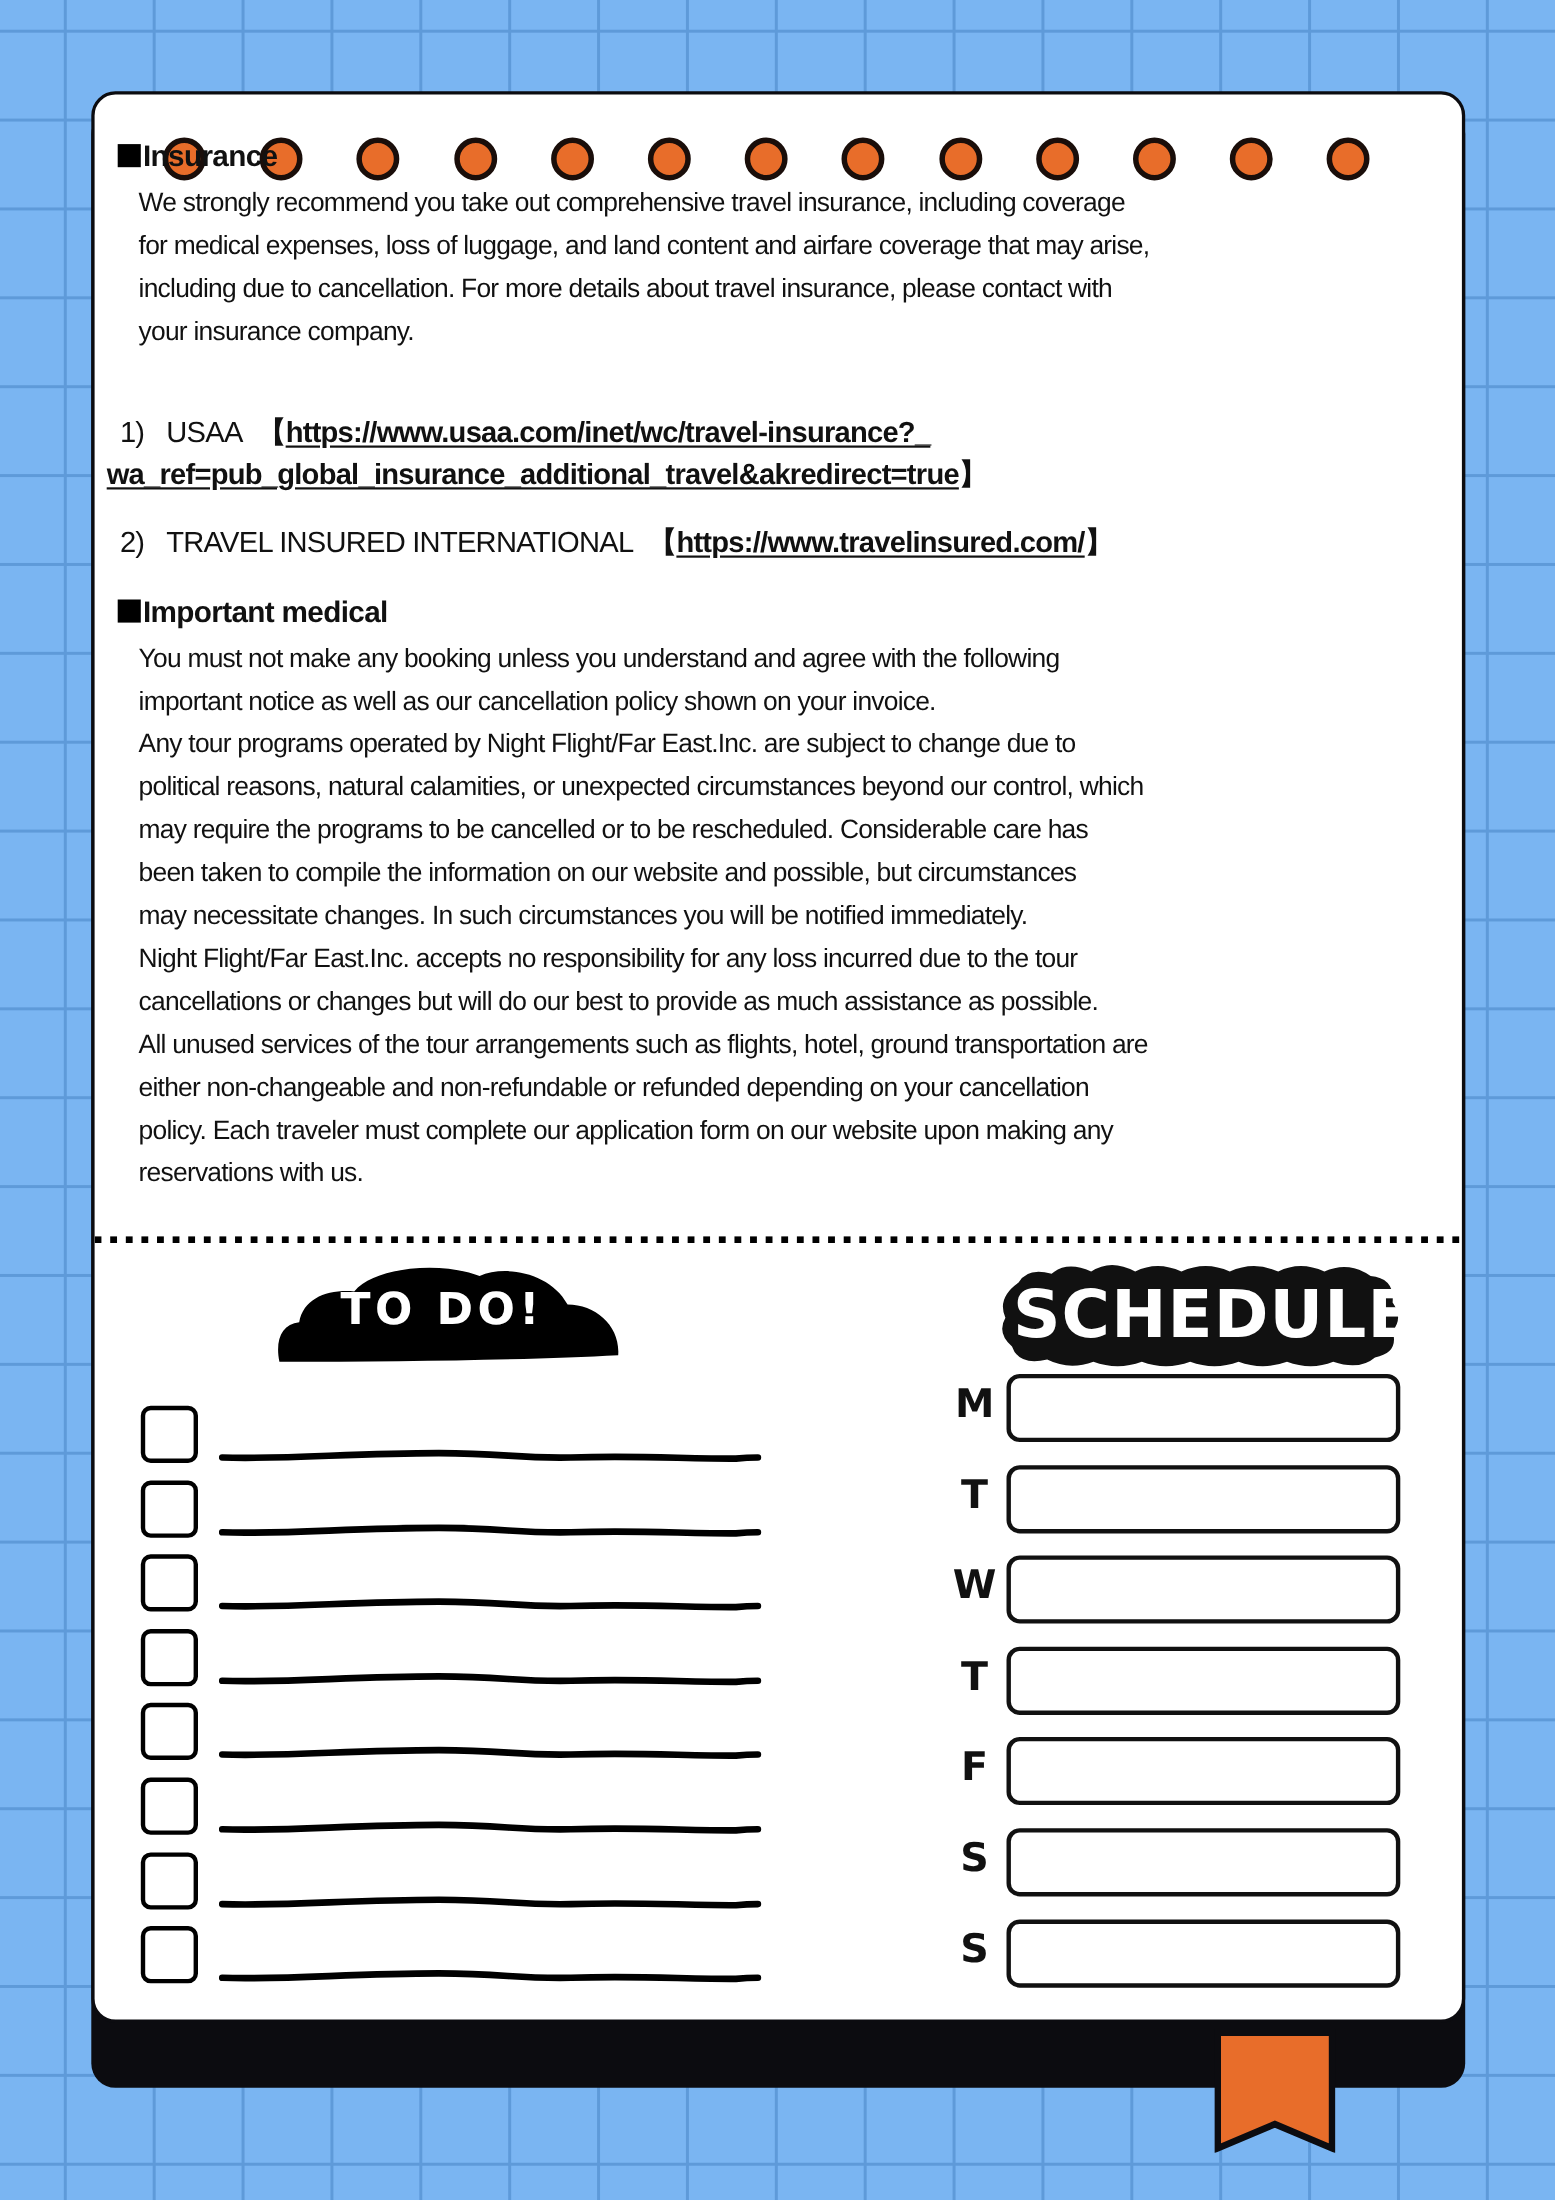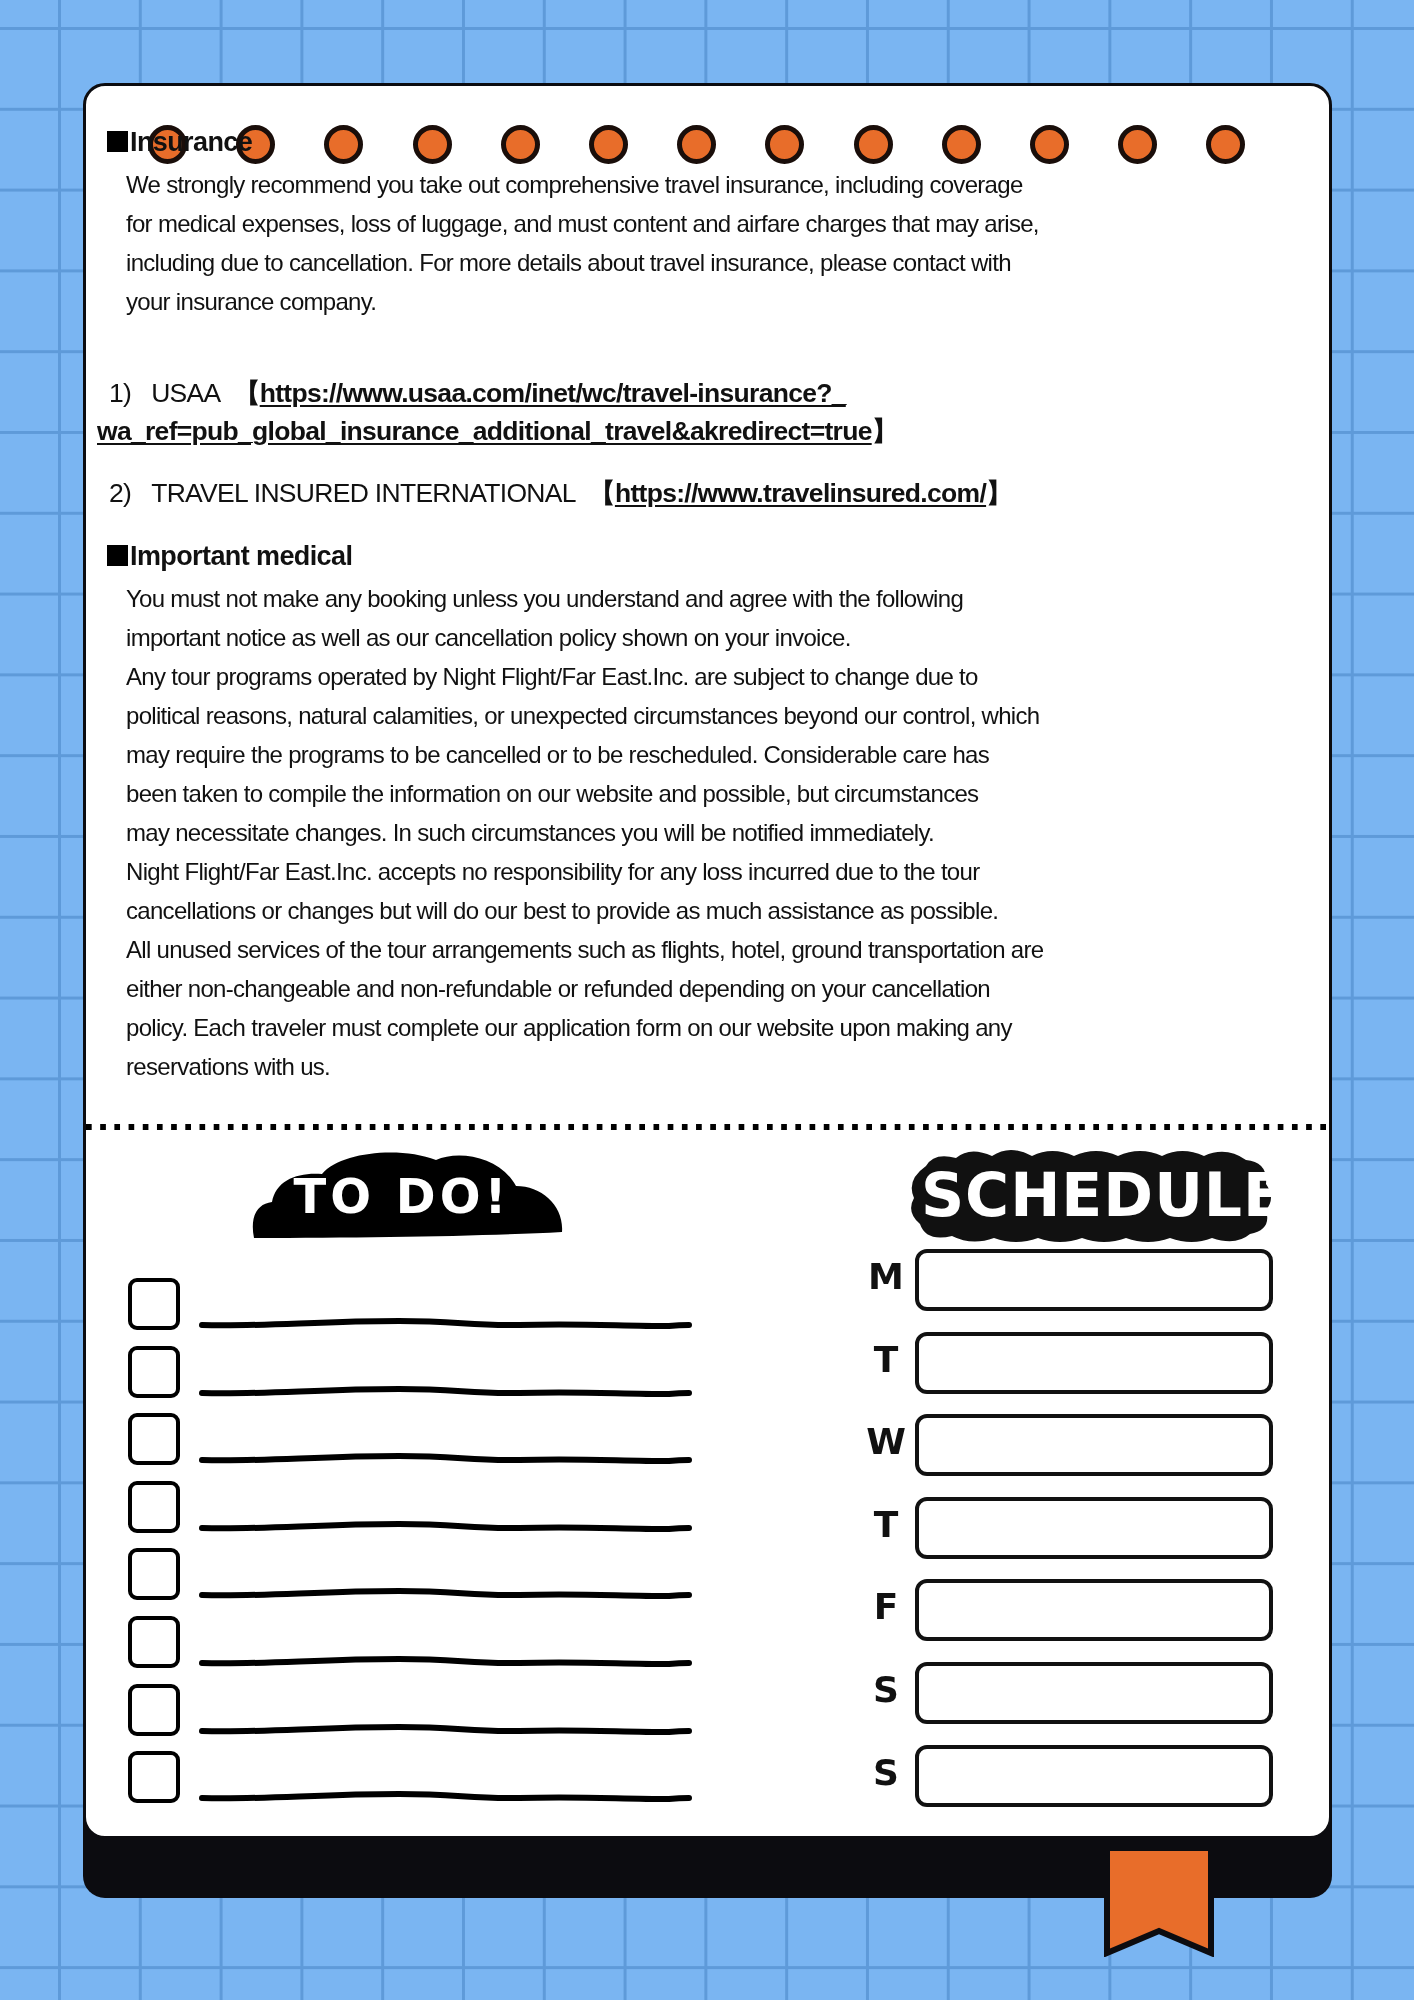--- a/index.html
+++ b/index.html
@@ -93,21 +93,21 @@
       <div class="ring" style="left: 1120.4px; top: 39px;"></div>
     </div>
 
   <div class="content">
 
     <div class="heading" style="top:39px;text-align:center;">
       <span class="sq"></span><span>Insurance</span>
     </div>
     <div class="para" style="top:79px;">
       <div>We strongly recommend you take out comprehensive travel insurance, including coverage</div>
-      <div>for medical expenses, loss of luggage, and must content and airfare charges that may arise,</div>
+      <div>for medical expenses, loss of luggage, and land content and airfare coverage that may arise,</div>
       <div>including due to cancellation. For more details about travel insurance, please contact with</div>
       <div>your insurance company.</div>
     </div>
 
     <div class="link-line" style="left:23px; top:290px;">
       <span>1)</span>&nbsp;&nbsp;&nbsp;<span>USAA</span>&nbsp;&nbsp;<span class="bracket">【</span><a href="#">https://www.usaa.com/inet/wc/travel-insurance?_</a>
     </div>
     <div class="link-line" style="left:11px; top:328px;">
       <a href="#">wa_ref=pub_global_insurance_additional_travel&amp;akredirect=true</a><span class="bracket">】</span>
     </div>
@@ -134,21 +134,21 @@
       <div>policy. Each traveler must complete our application form on our website  upon making any</div>
       <div>reservations with us.</div>
     </div>
 
     <div class="divider"></div>
 
     <div class="cloud" style="left:164px; top:1060px; width:316px; height:98px;">
       <svg width="316" height="98" viewBox="0 0 316 98">
         <path d="M4,92 C0,72 6,58 22,56 C26,34 48,26 72,28 C90,6 150,0 186,14 C208,4 250,10 266,40 C292,40 314,60 312,86 C240,90 120,92 4,92 Z" fill="#000"></path>
       </svg>
-      <div class="cloud-text" style="top:22px; font-size:48px; letter-spacing:4px; left:-6px;">TO DO!</div>
+      <div class="cloud-text" style="top:22px; font-size:40px; letter-spacing:4px; left:-6px;">TO DO!</div>
     </div>
 
     <div class="cloud" style="left:820px; top:1060px; width:370px; height:100px;">
       <svg width="370" height="100" viewBox="0 0 370 100">
         <path d="M20,20 Q28,6 50,12 Q64,0 86,10 Q104,-2 126,10 Q146,0 168,10 Q190,0 212,10 Q234,0 256,10 Q276,0 298,10 Q320,0 340,14 Q362,16 360,38 Q370,52 360,64 Q366,84 344,88 Q330,100 306,92 Q286,100 264,92 Q242,100 220,92 Q198,100 176,92 Q154,100 132,92 Q110,100 88,92 Q66,100 46,90 Q20,96 14,78 Q0,66 8,52 Q0,34 20,20 Z" fill="#111"></path>
       </svg>
       <div class="cloud-text" style="top:14px; font-size:60px; letter-spacing:1px;margin-left:12px;">SCHEDULE</div>
     </div>
 
     <div id="todo-list">

